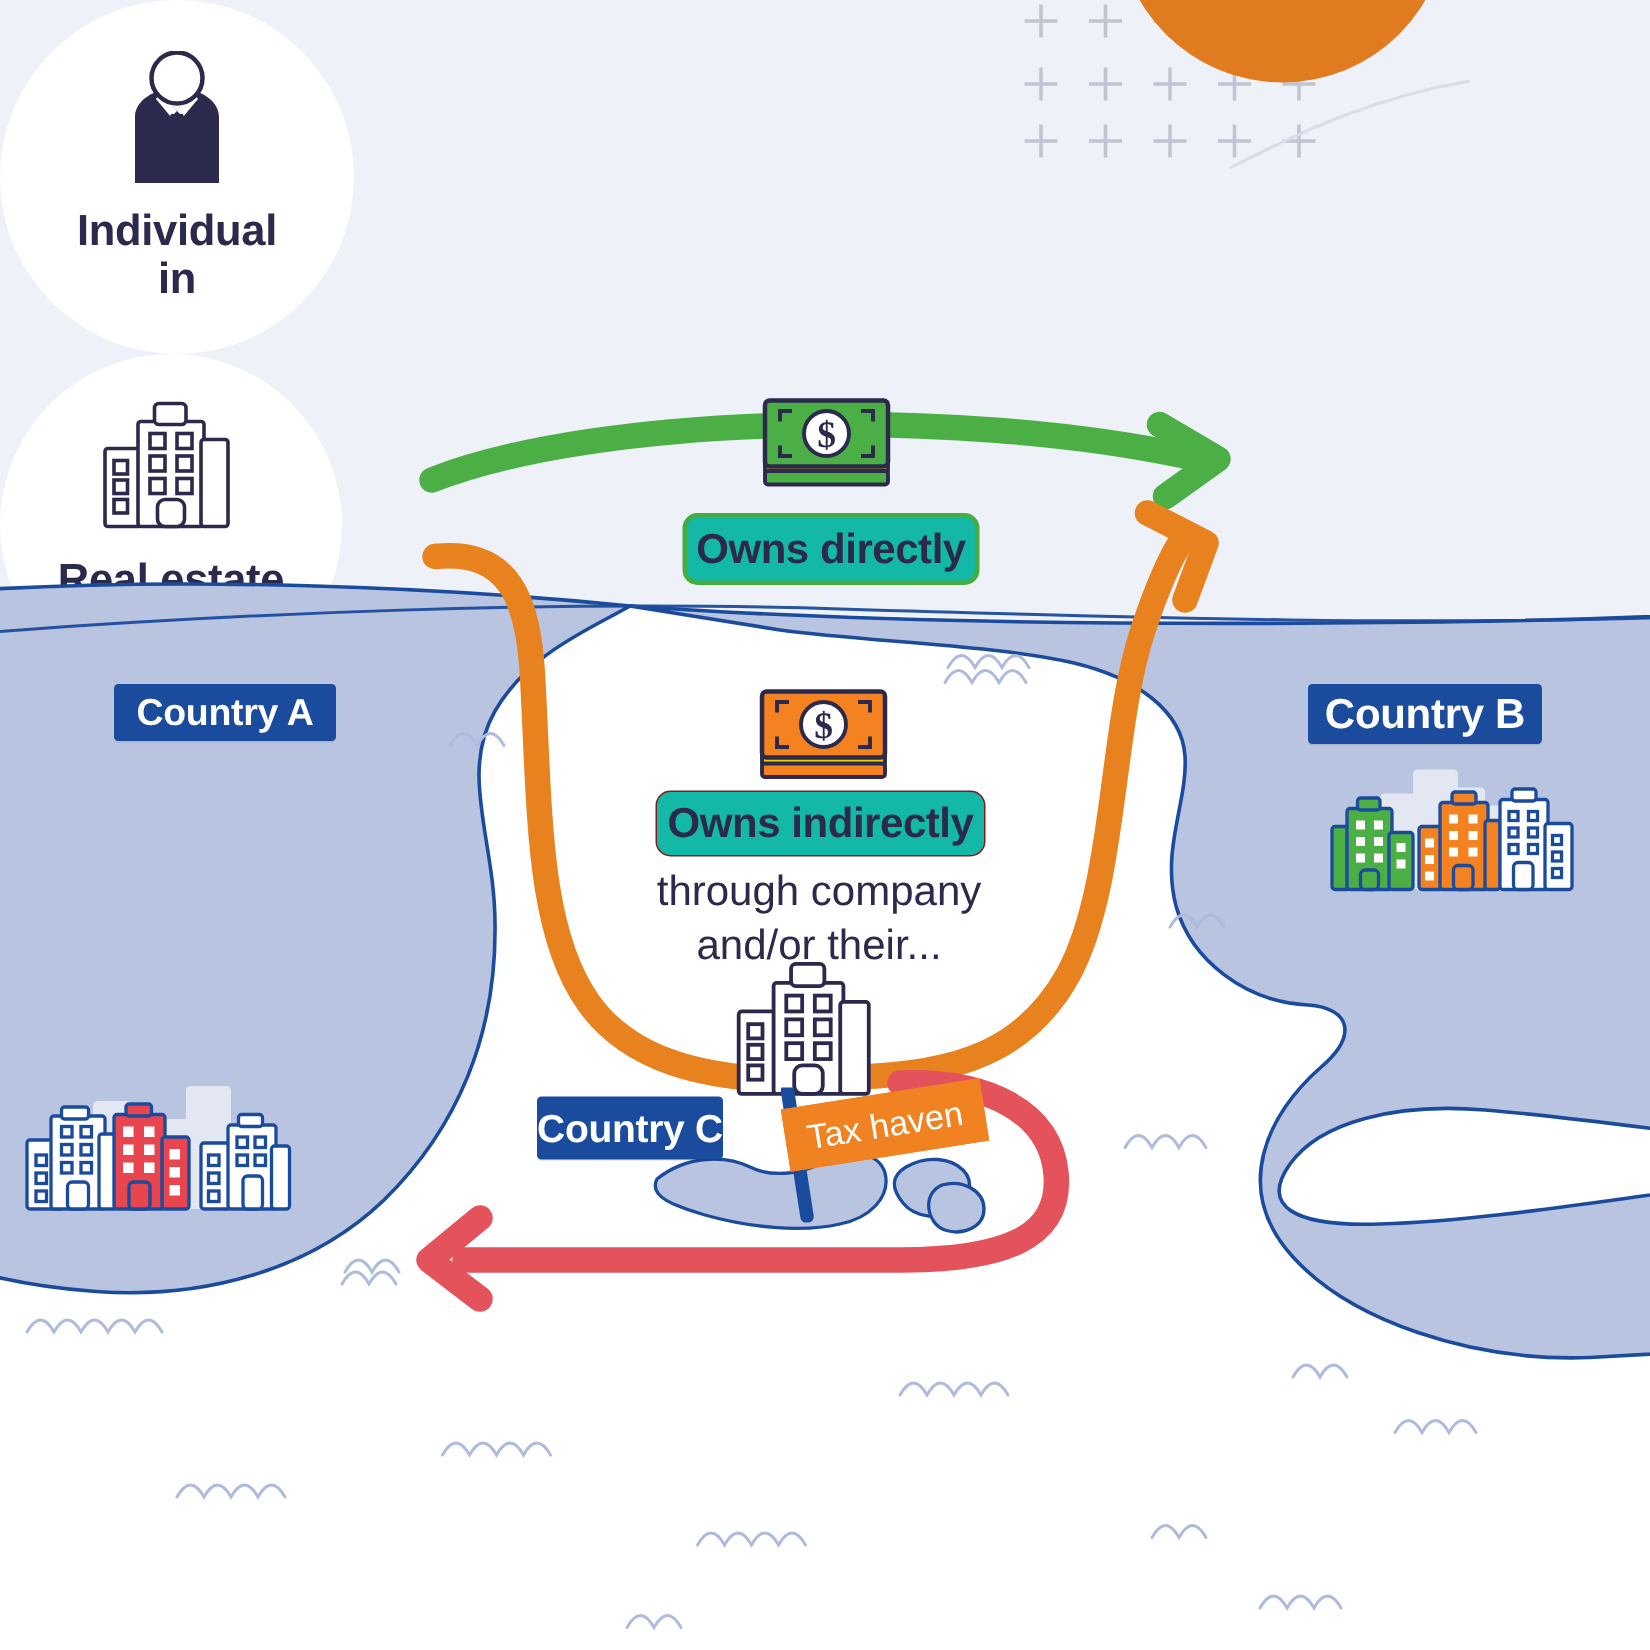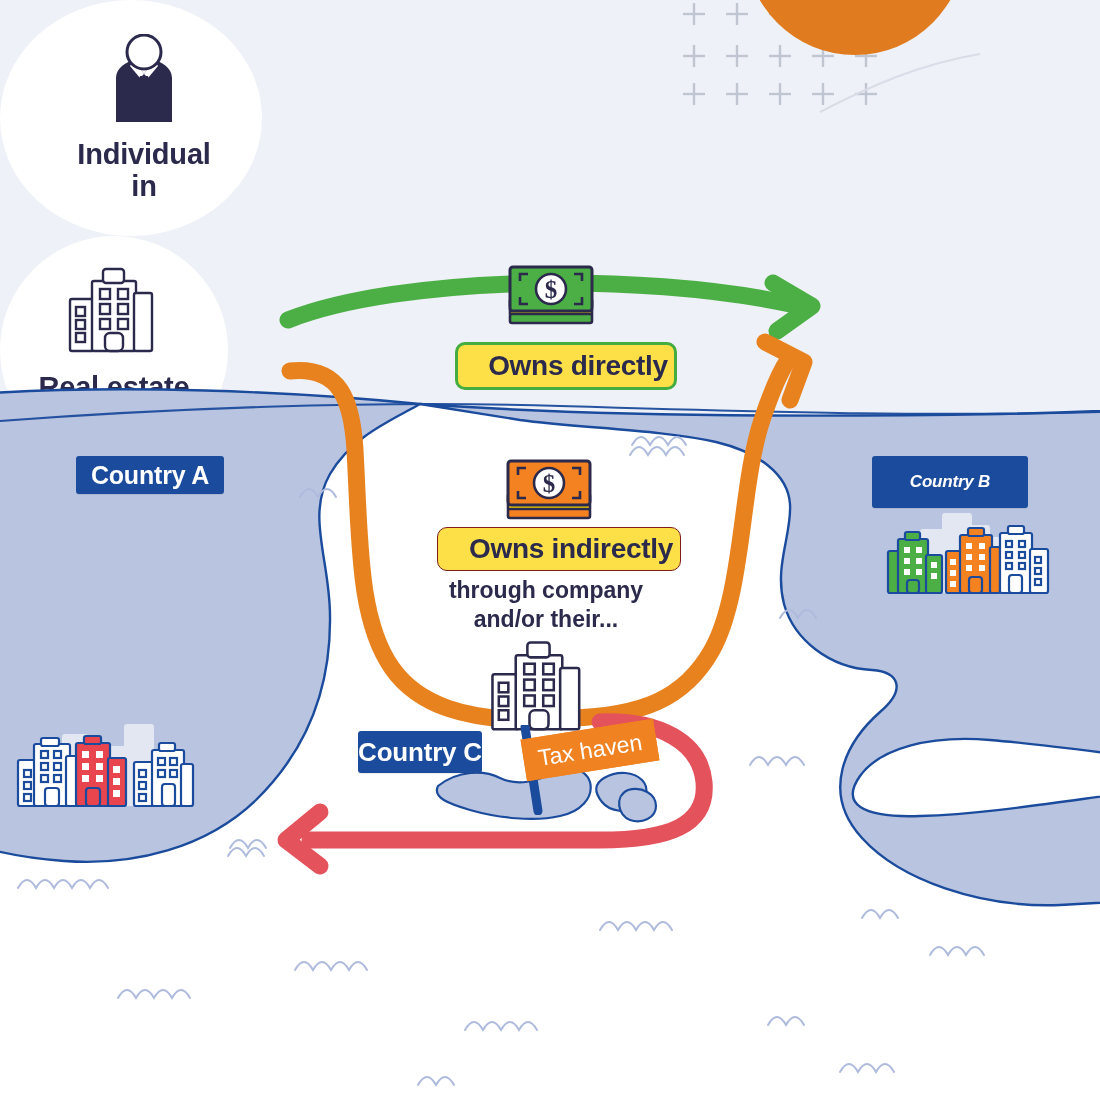--- a/index.html
+++ b/index.html
@@ -50,39 +50,38 @@
     border-radius: 3px;
     display: flex;
     align-items: center;
     justify-content: center;
     letter-spacing: -0.2px;
     box-shadow: 0 1px 0 rgba(0,0,0,0.08);
   }
   
   .tag-box {
     position: absolute;
-    background: #fde047;
+    background: #14b8a6;
     border-radius: 10px;
     display: flex;
     align-items: center;
     justify-content: center;
     font-weight: bold;
     color: #2b2a4c;
     letter-spacing: -0.3px;
-    padding-left: 24px;
   }
   .tag-green { border: 3px solid #45ad3f; }
   .tag-orange { border: 1px solid #7f1d1d; }
   .sub-text {
     position: absolute;
     color: #2b2a4c;
     text-align: center;
-    font-size: 23px;
+    font-size: 28px;
     line-height: 1.28;
-    font-weight: bold;
+    font-weight: normal;
   }
   
   .flag-label {
     position: absolute;
     background: #f08221;
     color: #ffffff;
     font-size: 23px;
     display: flex;
     align-items: center;
     justify-content: center;
@@ -327,21 +326,21 @@
       <rect x="126" y="58" width="6" height="6"></rect>
         <rect x="139" y="58" width="6" height="6"></rect>
       <rect x="129" y="70" width="13" height="18" rx="3"></rect>
       <rect x="150" y="44" width="18" height="44" rx="2"></rect>
       <rect x="155" y="52" width="6" height="6"></rect>
         <rect x="155" y="63" width="6" height="6"></rect>
         <rect x="155" y="74" width="6" height="6"></rect>
     </g>
   </svg>
 
-  <div class="circle-node" style="left:32px; top:250px; width:236px; height:236px;padding-left:26px;">
+  <div class="circle-node" style="left:32px; top:250px; width:236px; height:236px;">
     <svg width="96" height="92" viewBox="0 0 96 92">
       <path d="M 20,88 L 20,44 C 20,34 30,28 38,26 L 48,40 L 58,26 C 66,28 76,34 76,44 L 76,88 Z" fill="#2b2a4c"></path>
       <path d="M 38,26 L 48,40 L 44,44 L 34,32 Z" fill="#ffffff"></path>
       <path d="M 58,26 L 48,40 L 52,44 L 62,32 Z" fill="#ffffff"></path>
       <path d="M 44,42 L 52,42 L 54,48 L 48,76 L 42,48 Z" fill="#2b2a4c"></path>
       <circle cx="48" cy="18" r="17" fill="#ffffff" stroke="#2b2a4c" stroke-width="3"></circle>
     </svg>
     <div class="node-label" style="font-size:29px; margin-top:12px;">
       <div>Individual</div>
       <div>in</div>
@@ -366,21 +365,21 @@
           <rect x="56" y="54" width="10" height="10"></rect>
         <rect x="43" y="68" width="18" height="18" rx="5"></rect>
         <rect x="72" y="28" width="18" height="58" rx="2"></rect>
       </g>
     </svg>
     <div class="node-label" style="font-size:29px; margin-top:14px;">
       <div>Real estate</div>
       <div>in</div>
     </div>
   </div>
-  <div class="country-pill" style="left:872px; top:456px; width:156px; height:52px; font-size:17px;font-style:italic;">Country B</div>
+  <div class="country-pill" style="left:872px; top:456px; width:156px; height:40px; font-size:28px;">Country B</div>
 
   <div class="circle-node" style="left:32px; top:500px; width:236px; height:236px;">
     <svg width="100" height="88" viewBox="0 0 104 92">
       <g fill="#ffffff" stroke="#2b2a4c" stroke-width="2.4">
         <rect x="8" y="34" width="24" height="52" rx="2"></rect>
         <rect x="14" y="42" width="9" height="9"></rect>
           <rect x="14" y="55" width="9" height="9"></rect>
           <rect x="14" y="68" width="9" height="9"></rect>
         <rect x="30" y="16" width="44" height="70" rx="2"></rect>
         <rect x="41" y="4" width="21" height="14" rx="3"></rect>

